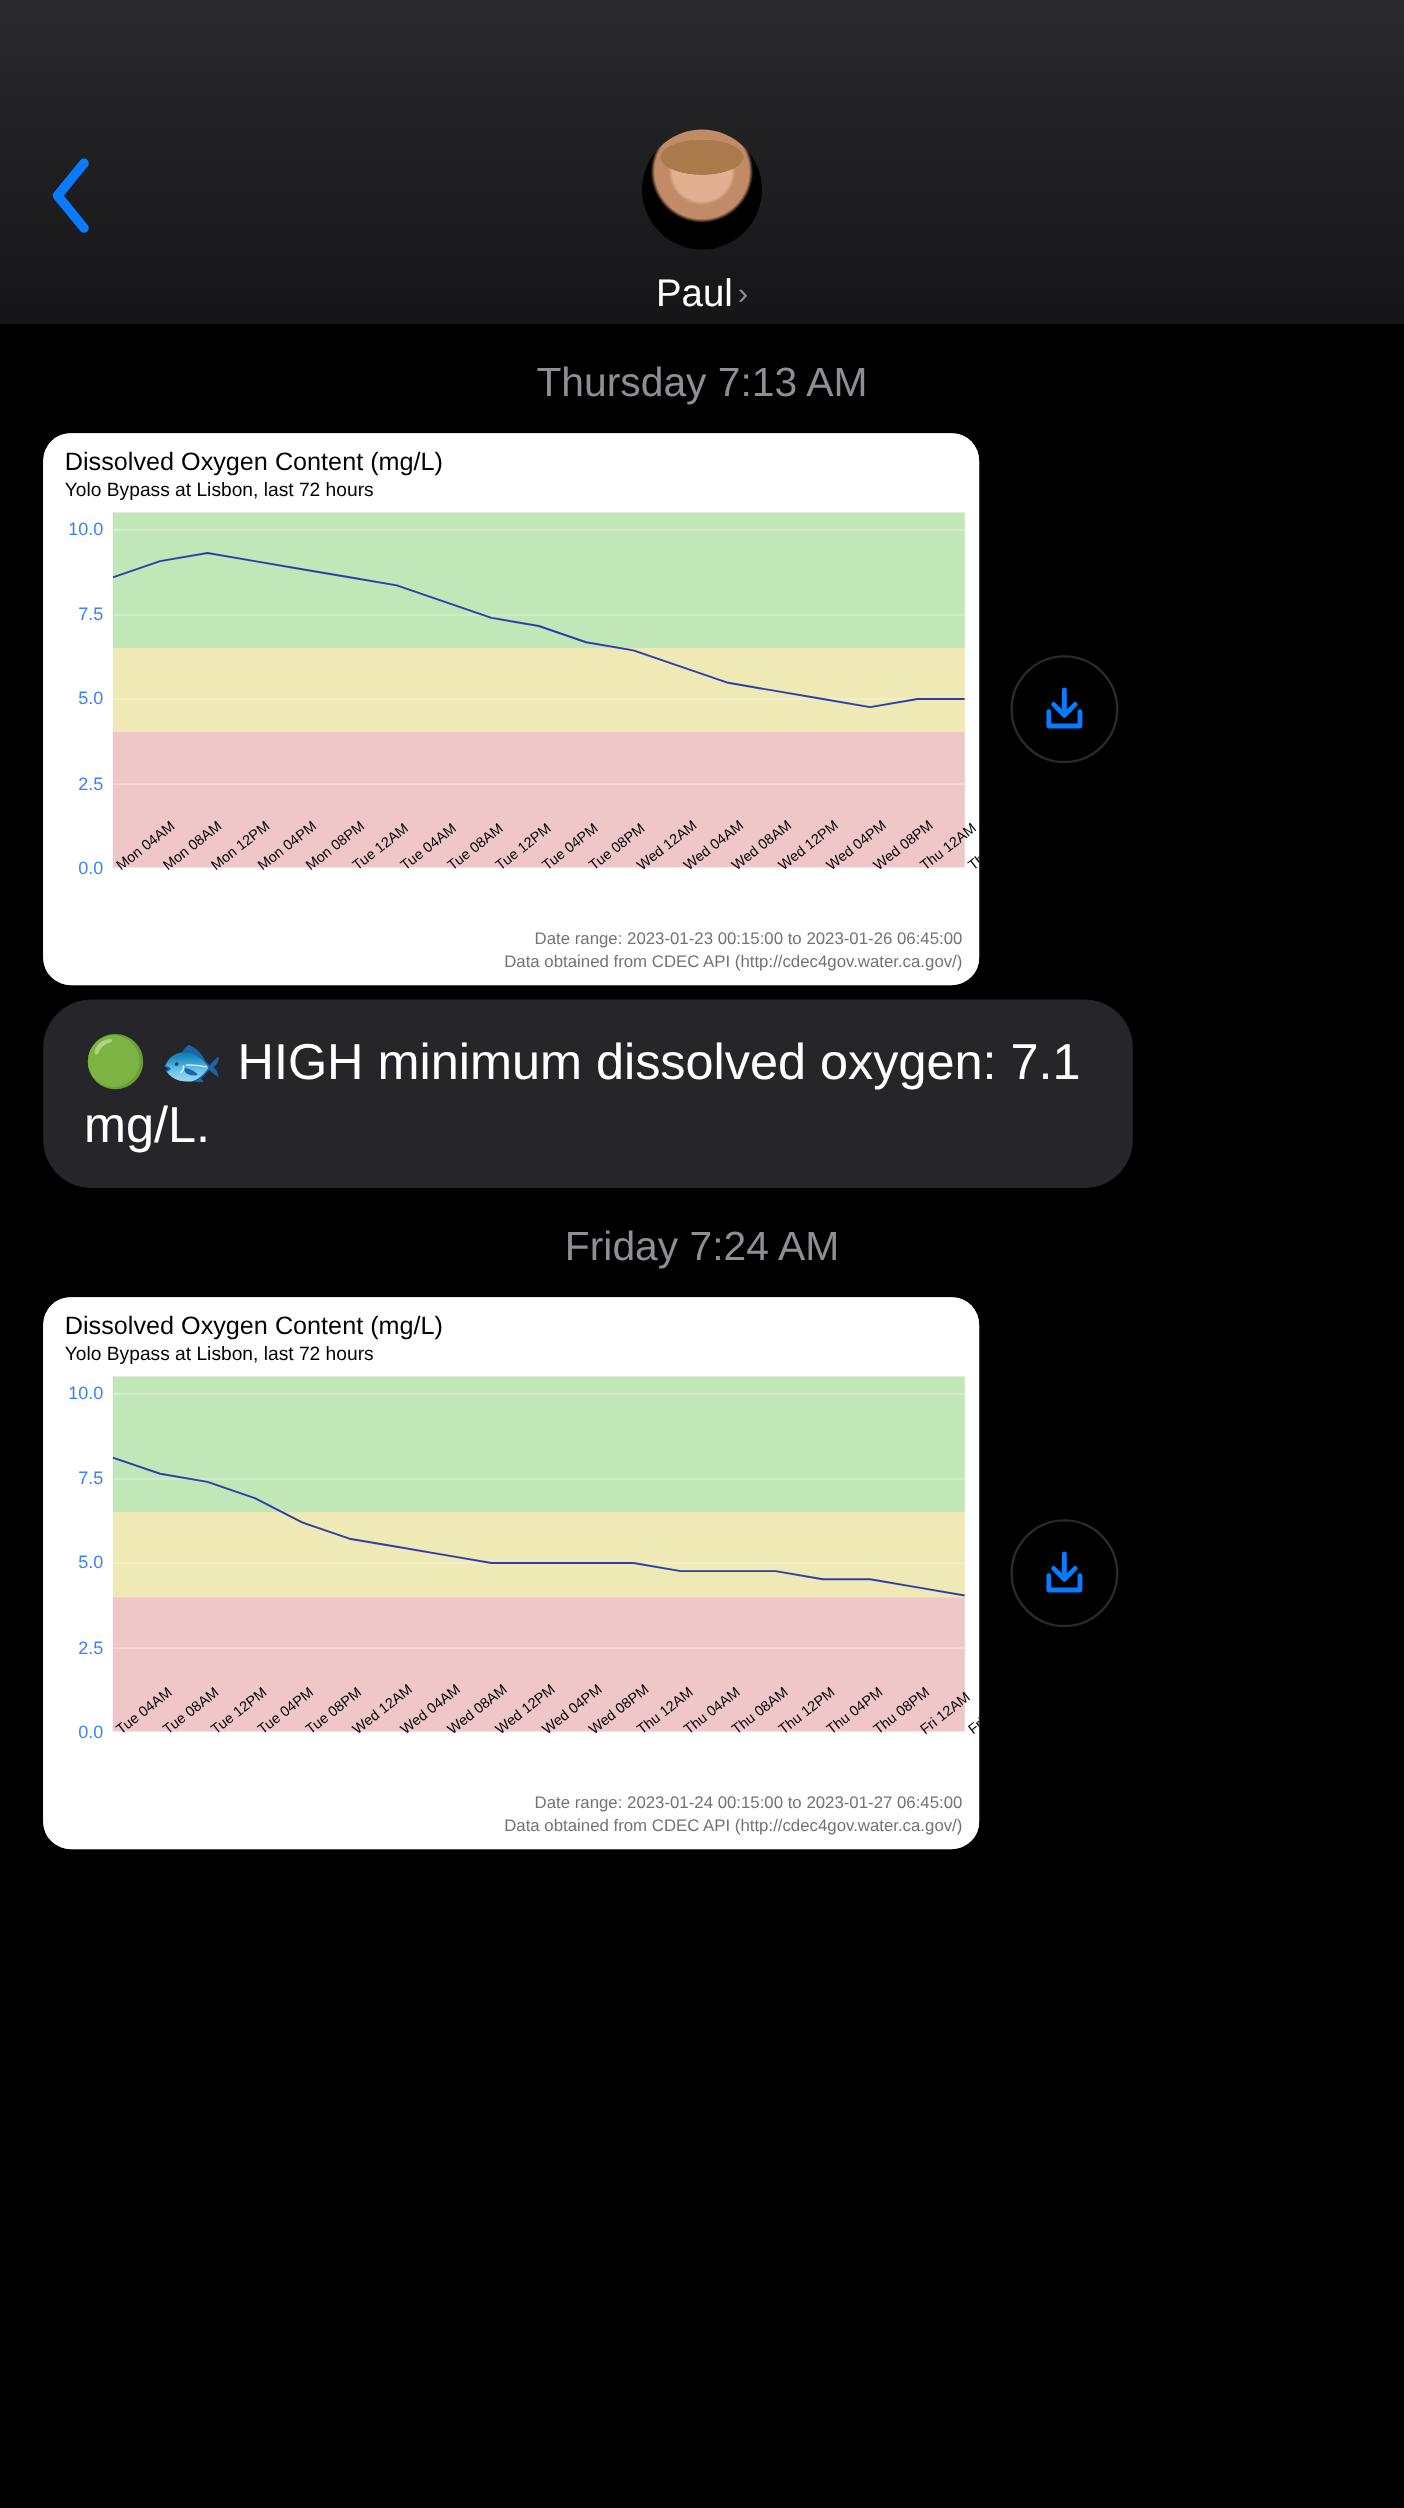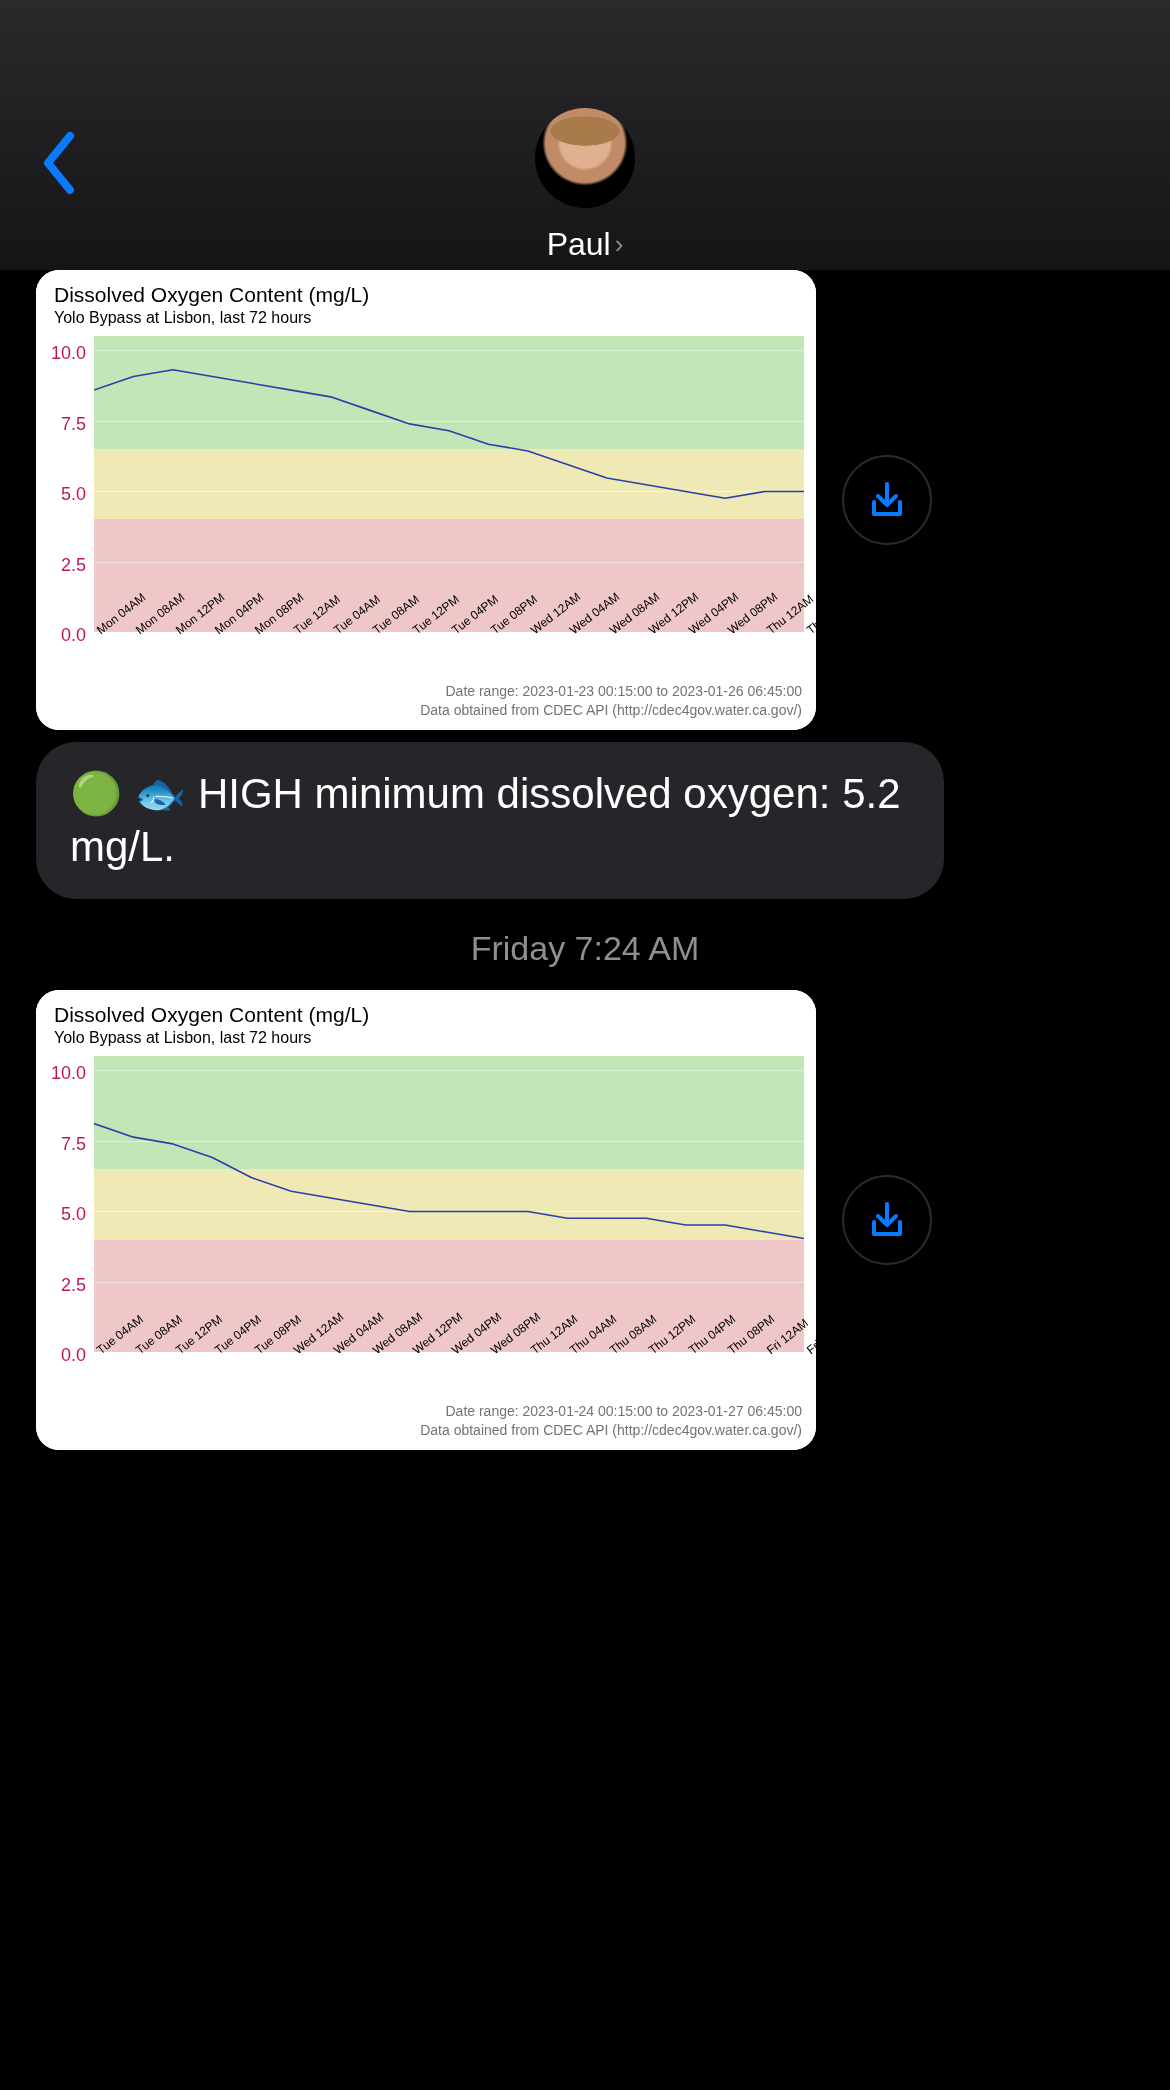--- a/index.html
+++ b/index.html
@@ -77,21 +77,21 @@
     border-radius:23px;
   }
 
   
   .chart-card{width:100%;background:var(--chart-bg);position:relative}
   .chart-title{font-size:21px;padding:12px 18px 0 18px;color:#000}
   .chart-subtitle{font-size:16px;padding:0 18px 8px 18px;color:#000000}
   .chart-body{position:relative;height:330px;margin:0 12px 0 58px}
   .chart-y-ticks{position:absolute;left:-48px;top:0;bottom:34px;
     display:flex;flex-direction:column;justify-content:space-between;
-    font-size:18px;color:#be185d;text-align:right;width:40px}
+    font-size:15px;color:#3b82f6;text-align:right;width:40px}
   .chart-bands{position:absolute;inset:0 0 34px 0}
   .band{position:absolute;left:0;right:0}
   .chart-grid{position:absolute;inset:0 0 34px 0;pointer-events:none}
   .chart-grid .h{position:absolute;left:0;right:0;border-top:1px solid rgba(255,255,255,.45)}
   .chart-line-svg{position:absolute;inset:0 0 34px 0}
   .chart-x-ticks{
     position:absolute;left:0;right:0;bottom:0;height:40px;
     display:flex;justify-content:space-between;padding-top:2px;
   }
   .chart-x-ticks span{
@@ -121,20 +121,21 @@
   <div class="avatar-block">
     <div class="avatar"></div>
     <div class="contact-name">
       <span>Paul</span>
       <span class="chev">›</span>
     </div>
   </div>
 </div>
 
 <div class="thread" id="thread">
+    <div class="timestamp">Thursday 7:13 AM</div>
     <div class="msg-row">
       <div class="bubble has-image">
         <div class="chart-card">
           <div class="chart-title">Dissolved Oxygen Content (mg/L)</div>
           <div class="chart-subtitle">Yolo Bypass at Lisbon, last 72 hours</div>
           <div class="chart-body">
             <div class="chart-y-ticks">
               <span style="position: absolute; right: 0px; top: 6.09524px;">10.0</span>
               <span style="position: absolute; right: 0px; top: 76.5714px;">7.5</span>
               <span style="position: absolute; right: 0px; top: 147.048px;">5.0</span>
@@ -185,21 +186,21 @@
         <svg width="44" height="44" viewBox="0 0 44 44">
           <g stroke="var(--accent)" stroke-width="4" fill="none" stroke-linecap="round" stroke-linejoin="round">
             <path d="M22 6 L22 26"></path>
             <path d="M13 18 L22 27 L31 18"></path>
             <path d="M9 24 L9 36 L35 36 L35 24"></path>
           </g>
         </svg>
       </div>
     </div>
     <div class="msg-row follow">
-      <div class="bubble">🟢 🐟 HIGH minimum dissolved oxygen: 5.2 mg/L.</div>
+      <div class="bubble">🟢 🐟 HIGH minimum dissolved oxygen: 7.1 mg/L.</div>
     </div>
     <div class="timestamp">Friday 7:24 AM</div>
     <div class="msg-row">
       <div class="bubble has-image">
         <div class="chart-card">
           <div class="chart-title">Dissolved Oxygen Content (mg/L)</div>
           <div class="chart-subtitle">Yolo Bypass at Lisbon, last 72 hours</div>
           <div class="chart-body">
             <div class="chart-y-ticks">
               <span style="position: absolute; right: 0px; top: 6.09524px;">10.0</span>

